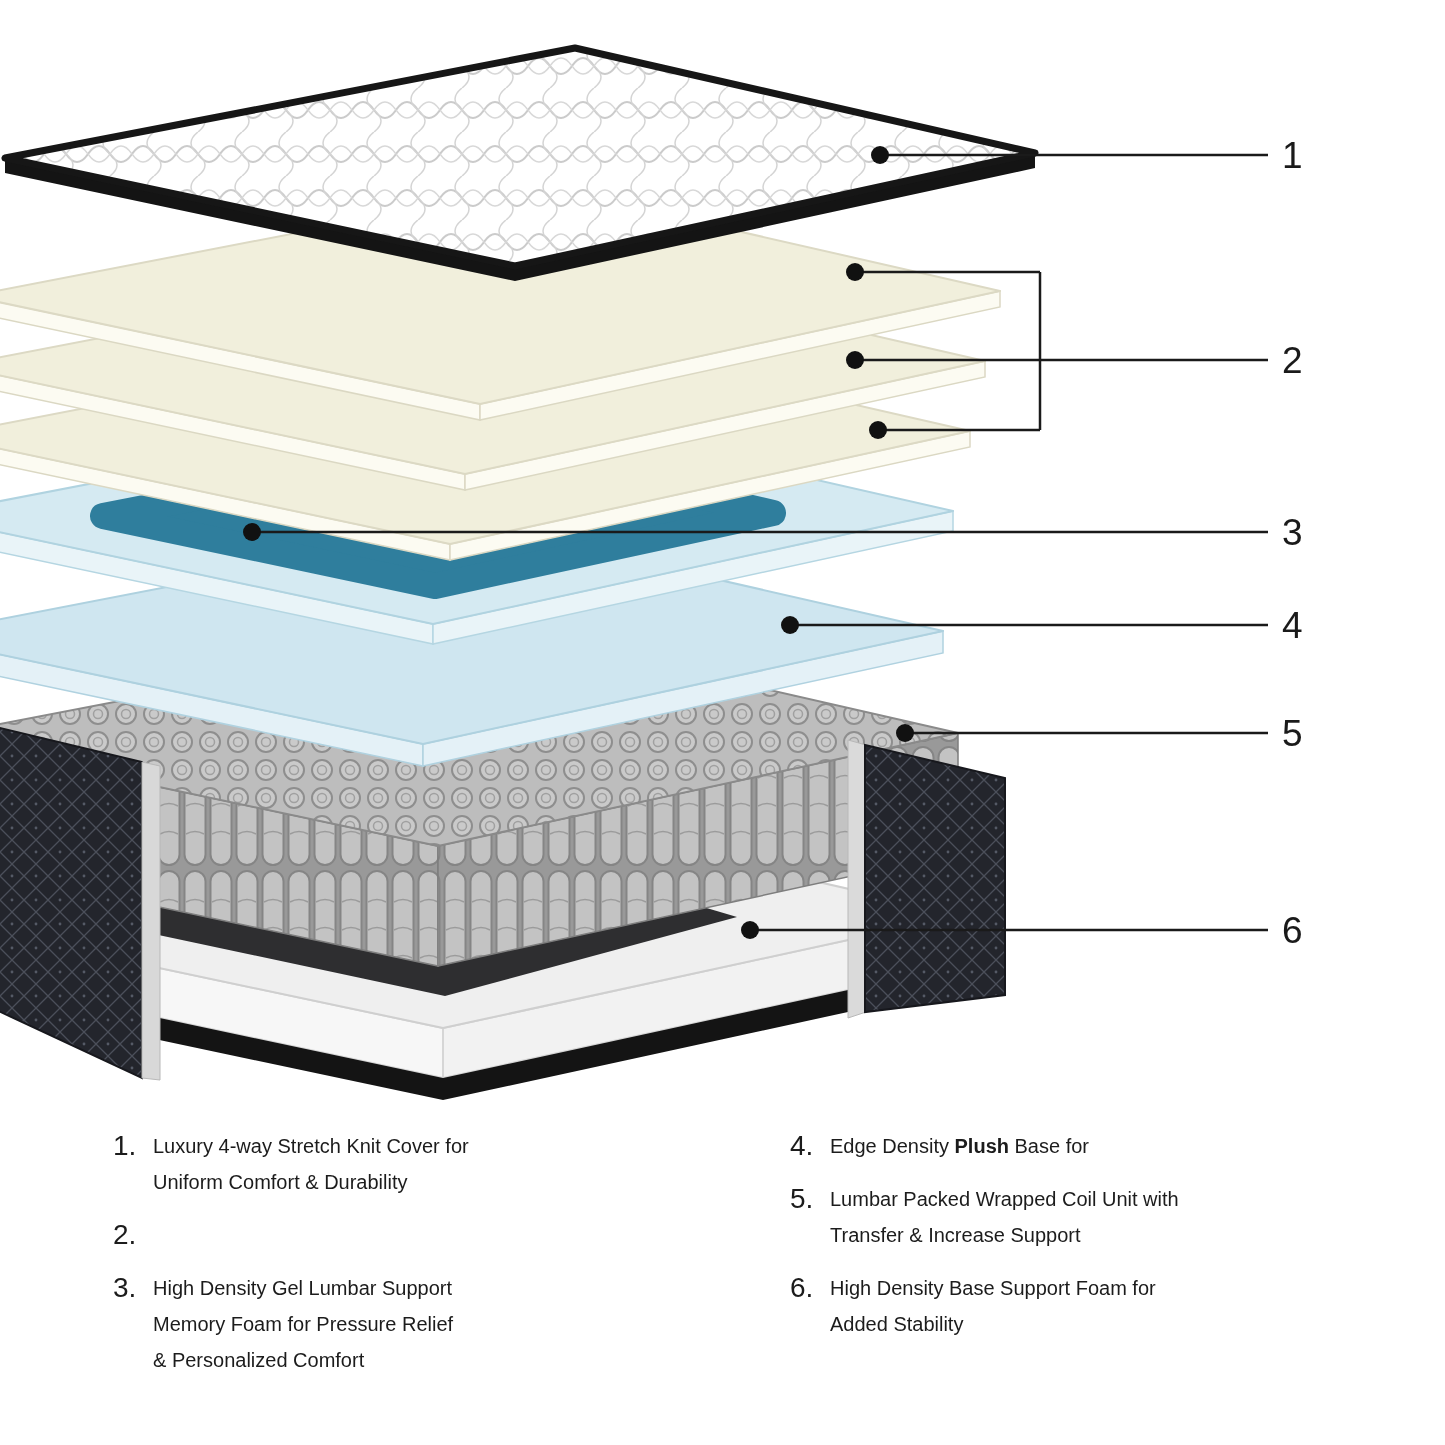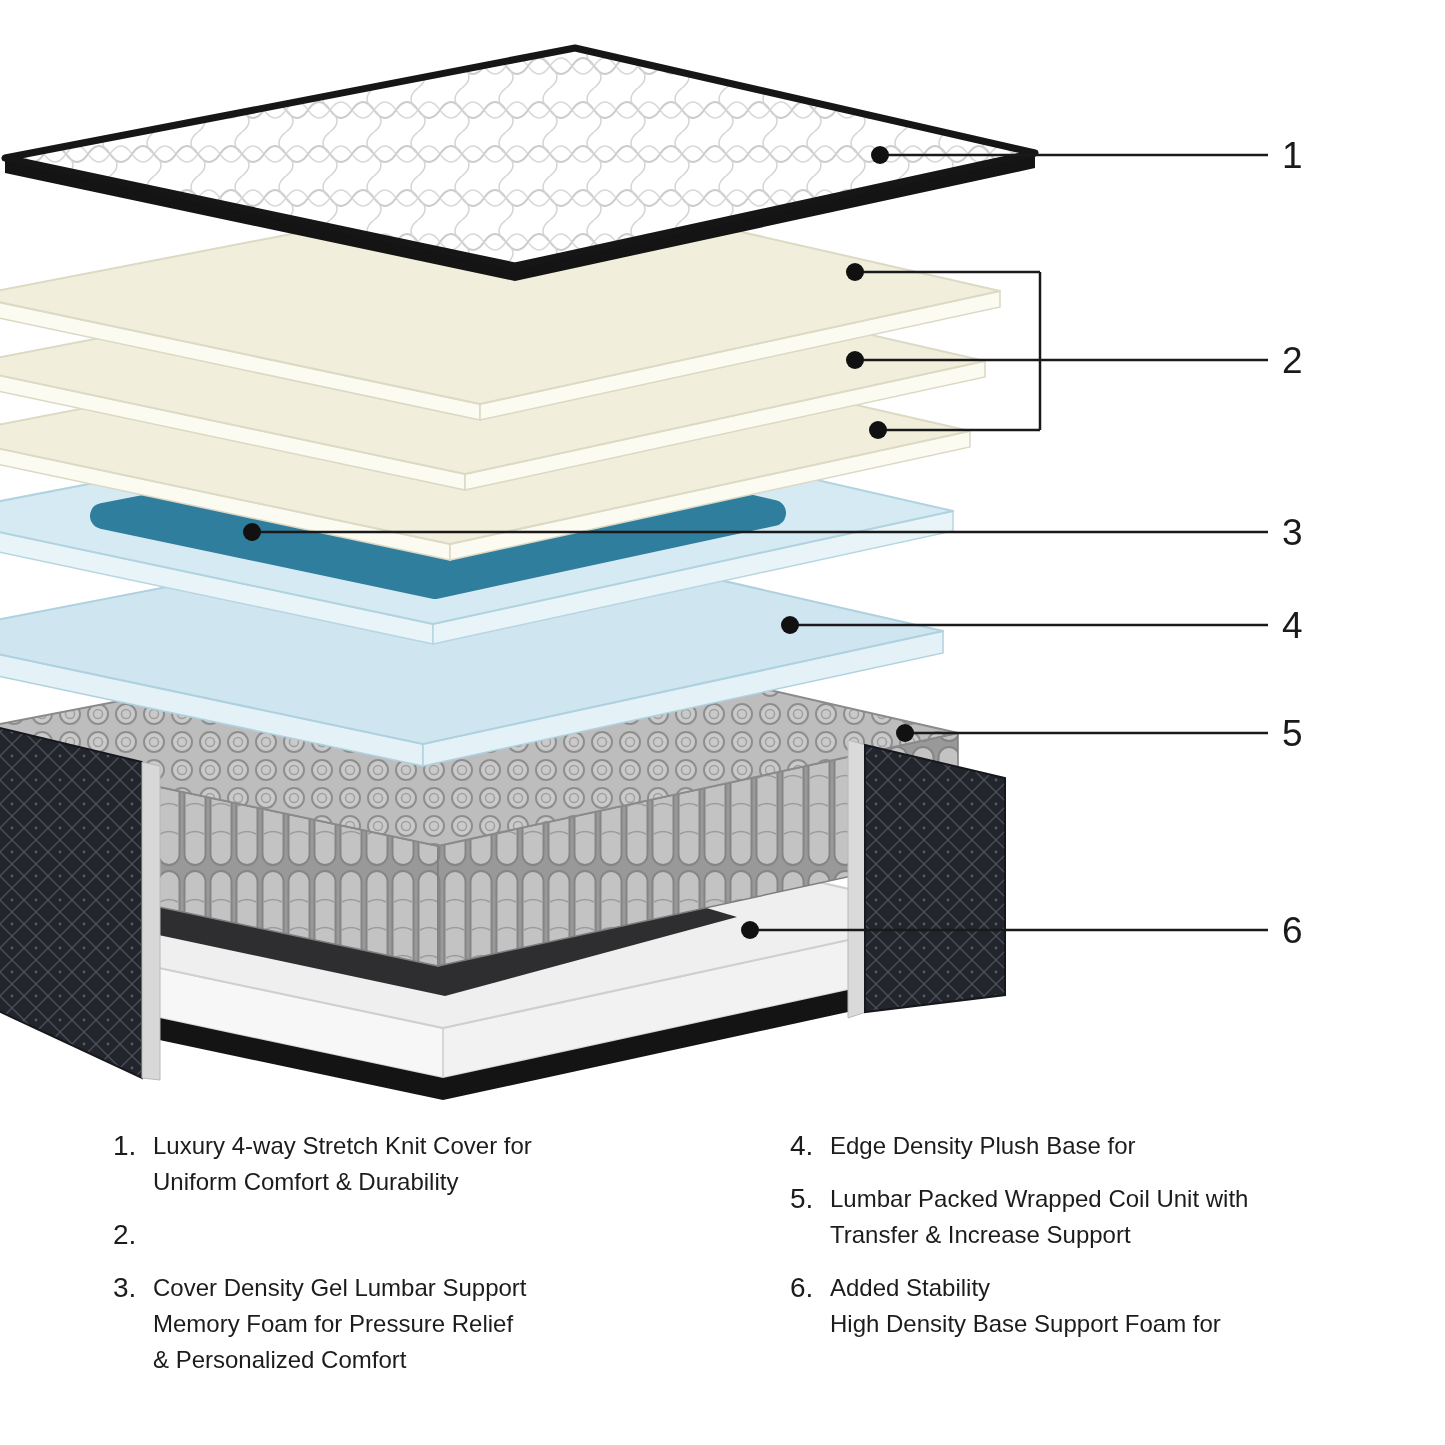--- a/index.html
+++ b/index.html
@@ -7,23 +7,23 @@
     position:relative;width:1445px;height:1445px;background:#ffffff;overflow:hidden;
     font-family:"Liberation Sans", sans-serif;color:#1c1c1c;
   }
   .diagram-svg{position:absolute;top:0;left:0;}
   .callout-num{font-family:"Liberation Sans", sans-serif;font-size:37px;fill:#1a1a1a;}
   .legend-col{position:absolute;top:1128px;}
   .legend-col-left{left:113px;width:600px;}
   .legend-col-right{left:790px;width:600px;}
   .legend-item{display:flex;margin-bottom:17px;}
   .legend-num{flex:0 0 40px;font-size:28px;line-height:36px;}
-  .legend-text{font-size:24px;line-height:36px;}
+  .legend-text{font-size:20px;line-height:36px;}
   .ll{display:block;}
-  .bold{font-weight:400;}
+  .bold{font-weight:700;}
 </style>
 </head>
 <body>
 
 <div class="stage">
 
   <svg class="diagram-svg" width="1445" height="1445" viewBox="0 0 1445 1445" xmlns="http://www.w3.org/2000/svg">
 
     <defs>
       <pattern id="quilt" width="44" height="44" patternUnits="userSpaceOnUse">
@@ -146,21 +146,21 @@
         </span>
       </div>
       <div class="legend-item">
         <span class="legend-num">2.</span>
         <span class="legend-text">
         </span>
       </div>
       <div class="legend-item">
         <span class="legend-num">3.</span>
         <span class="legend-text">
-          <span class="ll">Cover Density Gel Lumbar Support</span>
+          <span class="ll">High Density Gel Lumbar Support</span>
           <span class="ll">Memory Foam for Pressure Relief</span>
           <span class="ll">&amp; Personalized Comfort</span>
         </span>
       </div>
     </div>
 
     <div class="legend-col legend-col-right">
       <div class="legend-item">
         <span class="legend-num">4.</span>
         <span class="legend-text">
@@ -170,20 +170,20 @@
       <div class="legend-item">
         <span class="legend-num">5.</span>
         <span class="legend-text">
           <span class="ll">Lumbar Packed Wrapped Coil Unit with</span>
           <span class="ll">Transfer &amp; Increase Support</span>
         </span>
       </div>
       <div class="legend-item">
         <span class="legend-num">6.</span>
         <span class="legend-text">
+          <span class="ll">High Density Base Support Foam for</span>
           <span class="ll">Added Stability</span>
-          <span class="ll">High Density Base Support Foam for</span>
         </span>
       </div>
     </div>
   </div>
 
 </div>
 
 </body></html>

